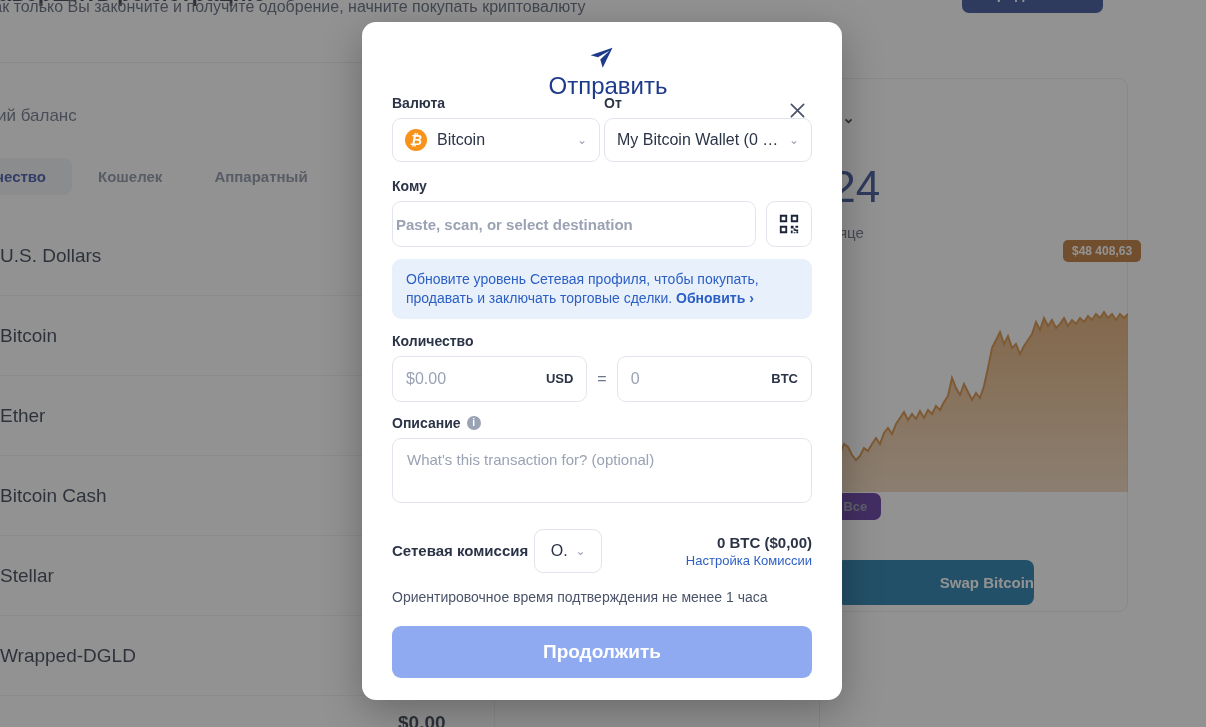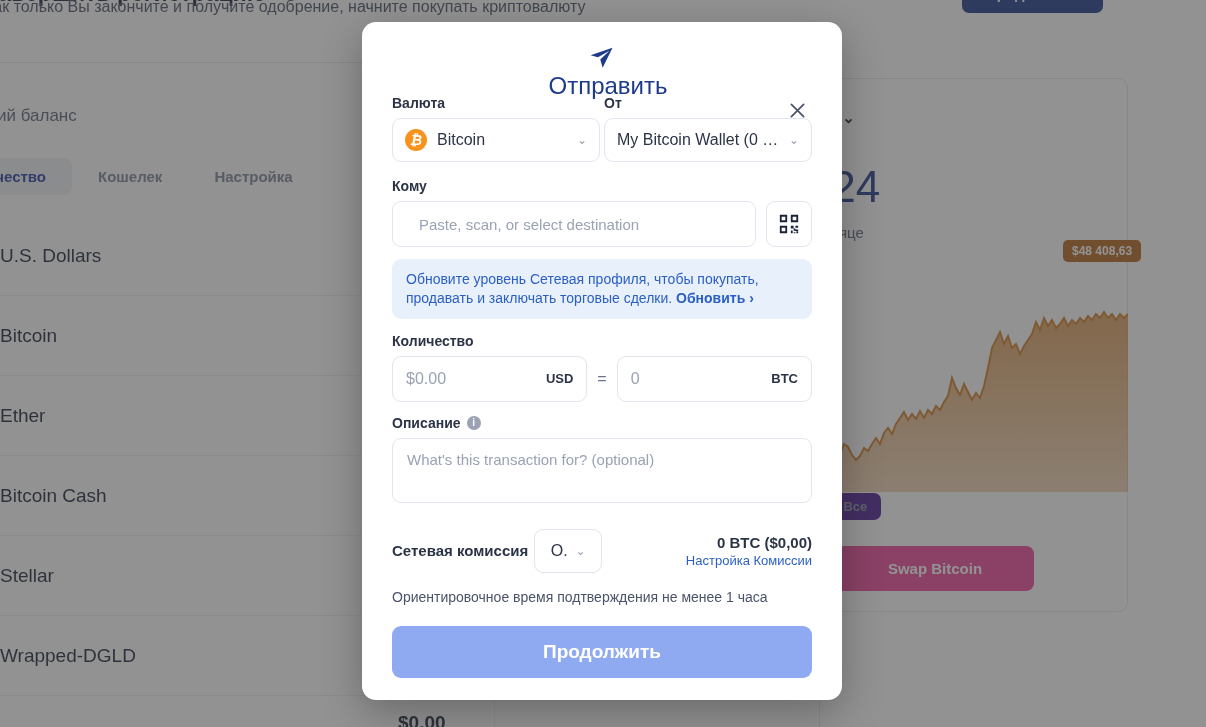--- a/index.html
+++ b/index.html
@@ -96,23 +96,23 @@
     background: #b5651d; color: #fff; font-size: 12px; font-weight: 700;
     padding: 4px 9px; border-radius: 5px; white-space: nowrap;
   }
   .bg-ranges { position: absolute; left: 690px; top: 493px; display: flex; gap: 10px; }
   .bg-range {
     padding: 6px 14px; border-radius: 7px; font-size: 13px; font-weight: 700;
     background: #4c1d95; color: #8b93a6;
   }
   .bg-range.active { background: #1e3a8a; color: #fff; }
   .bg-swap-btn {
-    position: absolute; left: 836px; top: 546px; width: 198px; height: 45px;
-    background: #ec4899; color: #fff; border: none; border-radius: 8px;
-    font-size: 15px; font-weight: 700; font-family: "Liberation Sans", sans-serif;
+    position: absolute; left: 836px; top: 560px; width: 198px; height: 45px;
+    background: #0369a1; color: #fff; border: none; border-radius: 8px;
+    font-size: 15px; font-weight: 700; font-family: "Liberation Sans", sans-serif; text-align: right;
   }
 
   
   .overlay { position: absolute; inset: 0; background: rgba(60,60,60,0.56); }
 
   
   .modal {
     position: absolute; left: 362px; top: 22px; width: 480px; height: 678px;
     background: #ffffff; border-radius: 14px;
     box-shadow: 0 12px 40px rgba(0,0,0,0.28);
@@ -148,22 +148,23 @@
   }
   .select-text {
     font-size: 16px; color: #2b3346; white-space: nowrap;
     overflow: hidden; text-overflow: ellipsis; flex: 1;
   }
   .caret { color: #9aa2b4; font-size: 12px; flex: none; }
 
   .to-row { margin-top: 16px; display: flex; gap: 10px; }
   .to-input {
     flex: 1; height: 46px; border: 1px solid #e2e5ec; border-radius: 9px;
-    padding: 0 26px; font-size: 15px; color: #2b3346; background: #fff;
-    font-family: "Liberation Sans", sans-serif;
+    padding: 0 3px; font-size: 15px; color: #2b3346; background: #fff;
+    font-family: "Liberation Sans", sans-serif;
+    font-weight: bold;
   }
   .to-input::placeholder { color: #9aa2b4; }
   .qr-btn {
     width: 46px; height: 46px; border: 1px solid #e2e5ec; border-radius: 9px;
     background: #fff; display: flex; align-items: center; justify-content: center;
     cursor: pointer;
   }
 
   .notice {
     margin-top: 12px; background: #e8f0fb; border-radius: 9px;
@@ -238,21 +239,21 @@
       <div class="bg-banner-title">Завершить регистрацию</div>
       <div class="bg-banner-sub">Как только Вы закончите и получите одобрение, начните покупать криптовалюту</div>
       <button class="bg-banner-btn">Продолжить</button>
     </div>
 
     <div class="bg-balance-label">Общий баланс</div>
 
     <div class="bg-tabs">
       <div class="bg-tab active">Общее количество</div>
       <div class="bg-tab">Кошелек</div>
-      <div class="bg-tab">Настройка</div>
+      <div class="bg-tab">Аппаратный</div>
     </div>
 
     <div class="bg-list">
       <div class="bg-row">U.S. Dollars</div>
       <div class="bg-row">Bitcoin</div>
       <div class="bg-row">Ether</div>
       <div class="bg-row">Bitcoin Cash</div>
       <div class="bg-row">Stellar</div>
       <div class="bg-row">Wrapped-DGLD</div>
     </div>

